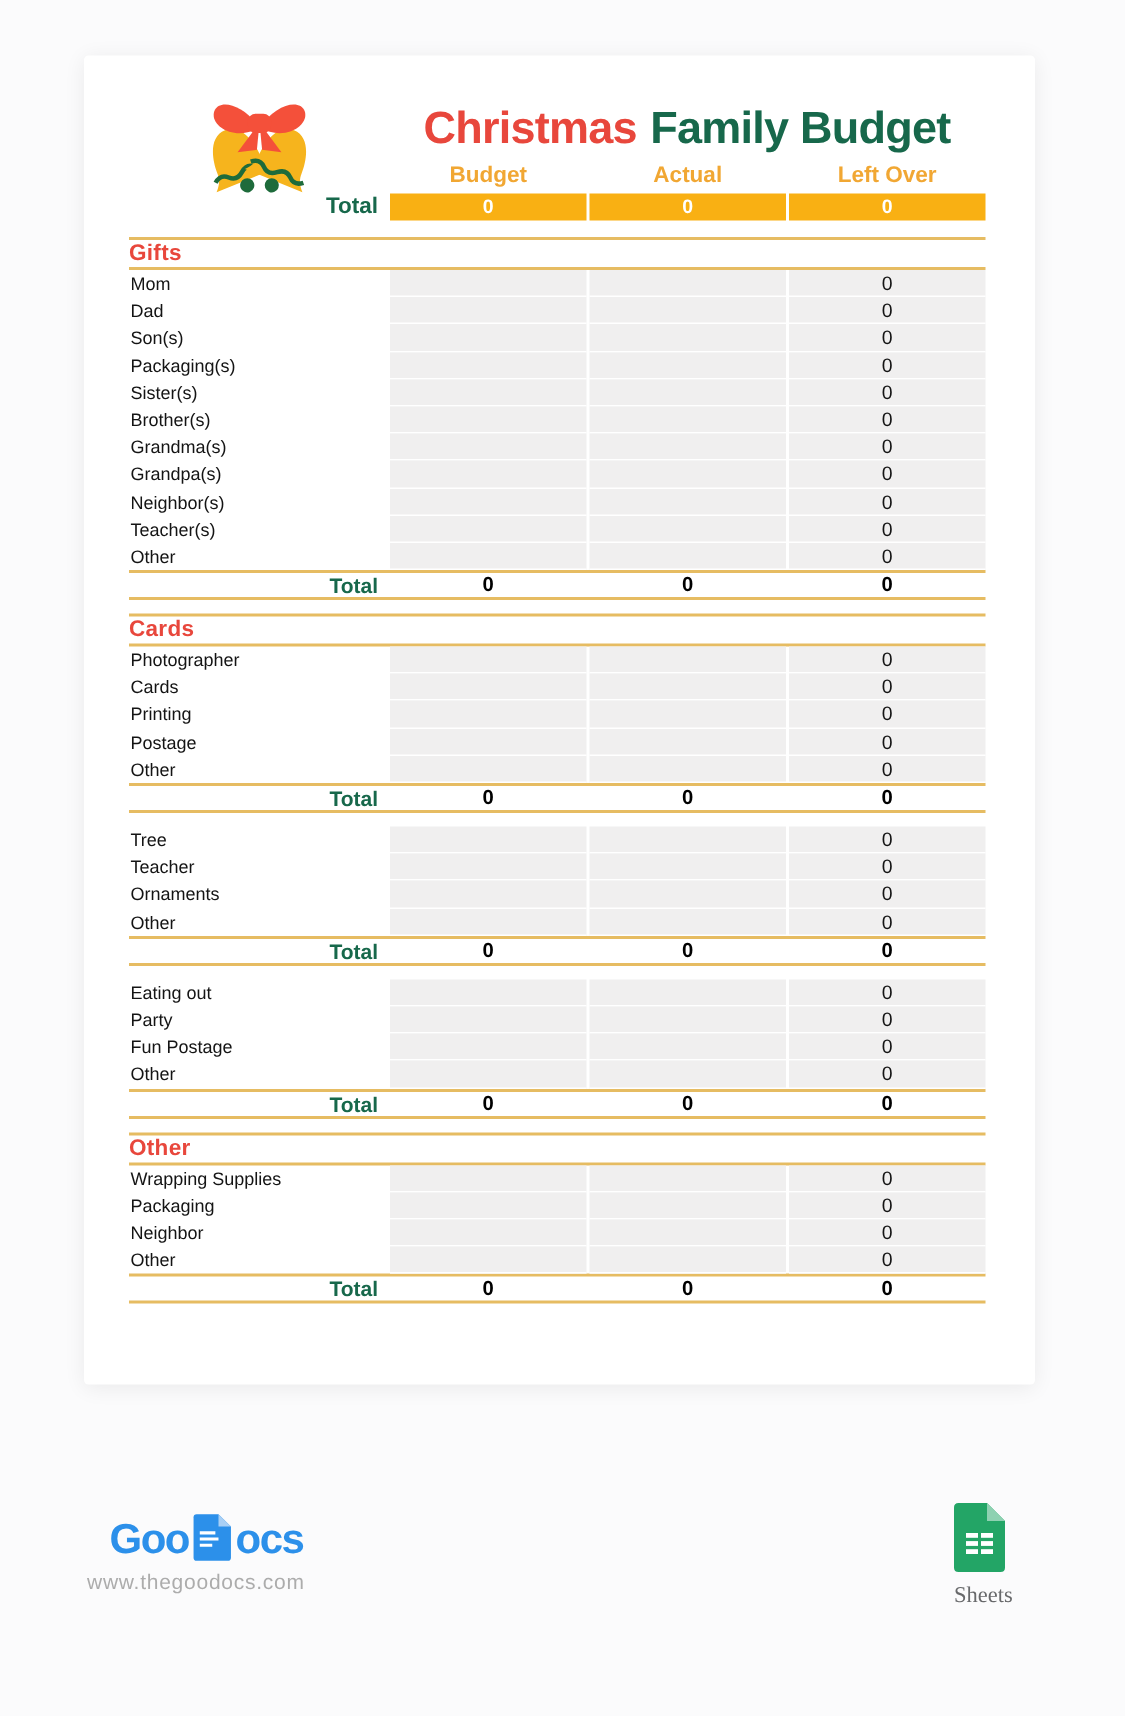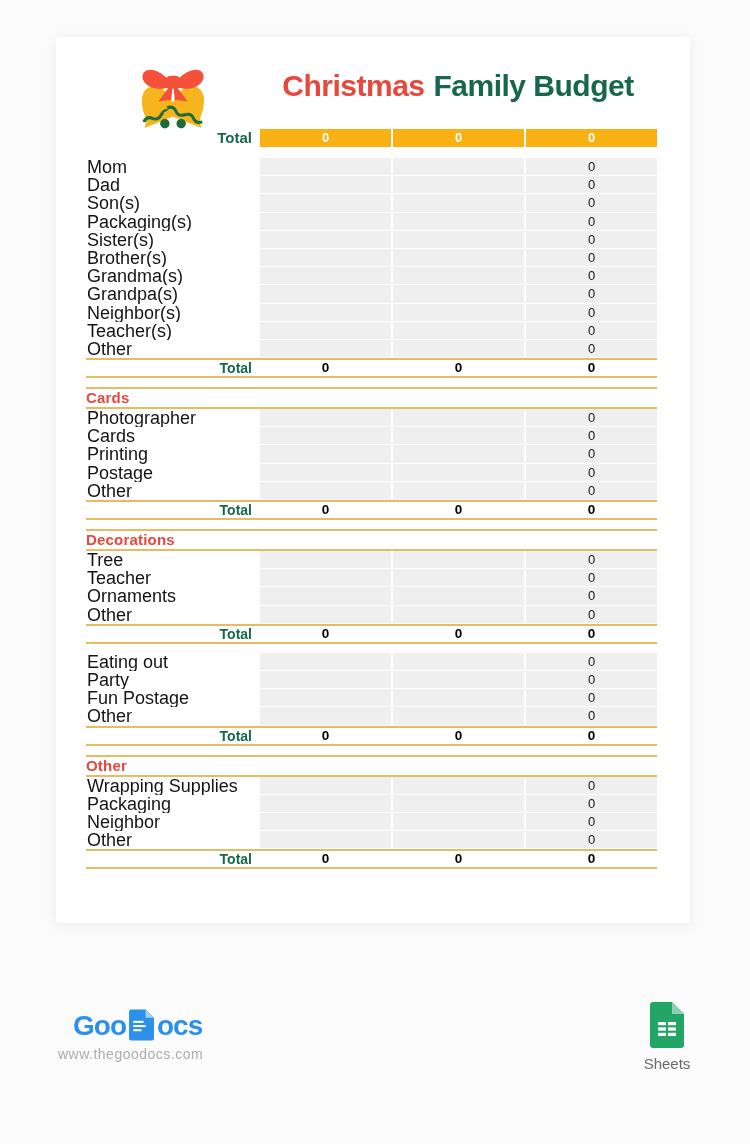--- a/index.html
+++ b/index.html
@@ -52,21 +52,21 @@
   .sec-head{
     border-top:2px solid var(--gold); border-bottom:2px solid var(--gold);
     padding:1px 0;
   }
   .sec-head .sec-title{
     font-size:15px; font-weight:700; color:var(--red); line-height:16px;
     letter-spacing:.2px;
   }
   .row{height:18.2px; align-items:stretch;}
   .row .lbl{
-    font-size:18px; color:var(--ink); line-height:18.2px; padding-left:1px;
+    font-size:12px; color:var(--ink); line-height:18.2px; padding-left:1px;
     white-space:nowrap; overflow:hidden;
   }
   .row .vcell{
     background:var(--cellgray); border-bottom:1px solid #fff;
     text-align:center; font-size:13px; font-weight:500; color:var(--ink);
     line-height:17.2px;
   }
   .sec-total{
     border-top:2px solid var(--gold); border-bottom:2px solid var(--gold);
     height:20px;
@@ -84,21 +84,21 @@
     position:absolute; left:73px; top:1004px; height:44px;
     display:flex; align-items:center; color:var(--blue);
     font-size:28px; font-weight:700; letter-spacing:-1px;
   }
   .goodocs svg{margin:0 2px; transform:translateY(-1px);}
   .site-url{
     position:absolute; left:58px; top:1046px;
     font-size:14px; color:var(--urlgray); letter-spacing:.5px;
   }
   .sheets-badge{
-    position:absolute; left:636px; top:1002px; width:62px; text-align:center;
+    position:absolute; left:636px; top:1002px; width:62px; text-align:left;font-family:Liberation Serif, serif;
   }
   .sheets-badge .sheets-label{
     display:block; margin-top:3px; font-size:15px; color:#68696B;
   }
 </style>
 </head>
 <body>
 
 <div class="card">
 
@@ -121,30 +121,39 @@
         <path d="M50,30 L67,53 L52,51 Z"></path>
         <rect x="41" y="23" width="18" height="15" rx="6"></rect>
       </g>
     </svg>
   </div>
 
   <div class="title">
     <span class="accent">Christmas</span><span class="rest">Family Budget</span>
   </div>
 
+  <div class="colheads grid4">
+    <div></div>
+    <div class="ch">Budget</div>
+    <div class="ch">Actual</div>
+    <div class="ch">Left Over</div>
+  </div>
 
   <div class="totalbar grid4">
     <div class="tlabel">Total</div>
     <div class="tcell">0</div>
     <div class="tcell">0</div>
     <div class="tcell">0</div>
   </div>
 
   <div class="sections">
   <div class="section">
+    <div class="sec-head">
+      <div class="sec-title">Gifts</div>
+    </div>
     <div>
 
     <div class="row grid4">
         <div class="lbl">Mom</div>
         <div class="vcell"></div>
         <div class="vcell"></div>
         <div class="vcell"><span>0</span></div>
       </div>
           <div class="row grid4">
         <div class="lbl">Dad</div>
@@ -254,23 +263,20 @@
         </div>
     <div class="sec-total grid4">
       <div class="tlabel">Total</div>
       <div class="tval">0</div>
       <div class="tval">0</div>
       <div class="tval">0</div>
     </div>
   </div>
 
   <div class="section">
-    <div class="sec-head">
-      <div class="sec-title">Decorations</div>
-    </div>
     <div>
 
     <div class="row grid4">
         <div class="lbl">Tree</div>
         <div class="vcell"></div>
         <div class="vcell"></div>
         <div class="vcell"><span>0</span></div>
       </div>
           <div class="row grid4">
         <div class="lbl">Teacher</div>

